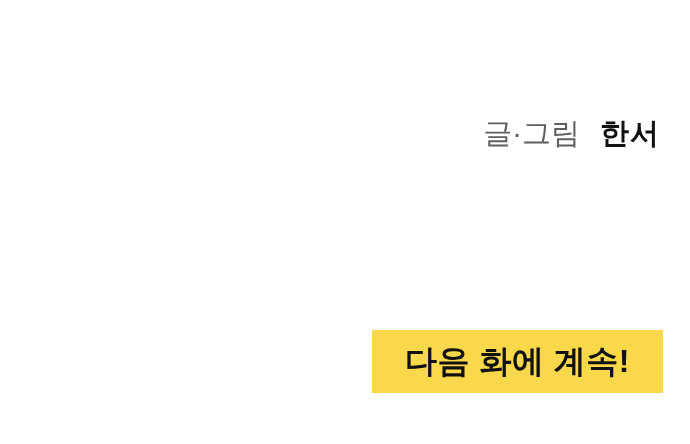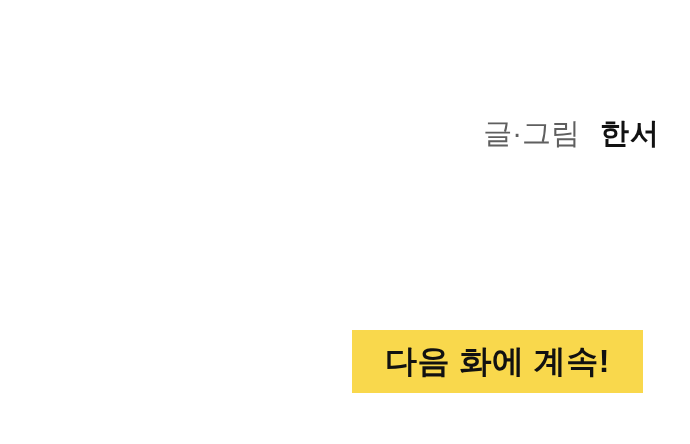--- a/index.html
+++ b/index.html
@@ -39,21 +39,21 @@
   }
 
   .credit-name {
     color: #111111;
     font-weight: 700;
     letter-spacing: 1px;
   }
 
   .continue-banner {
     position: absolute;
-    left: 352px;
+    left: 372px;
     top: 330px;
     width: 291px;
     height: 63px;
     background: #f9d84c;
     display: flex;
     align-items: center;
     justify-content: center;
   }
 
   .continue-banner-text {

